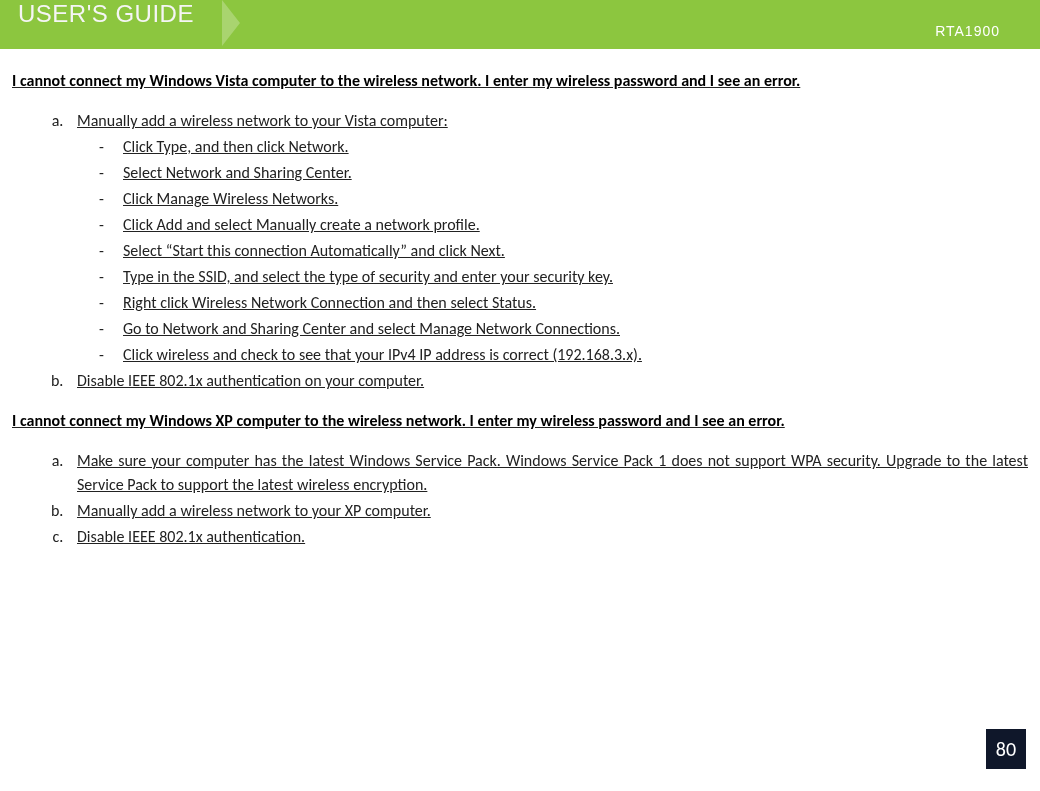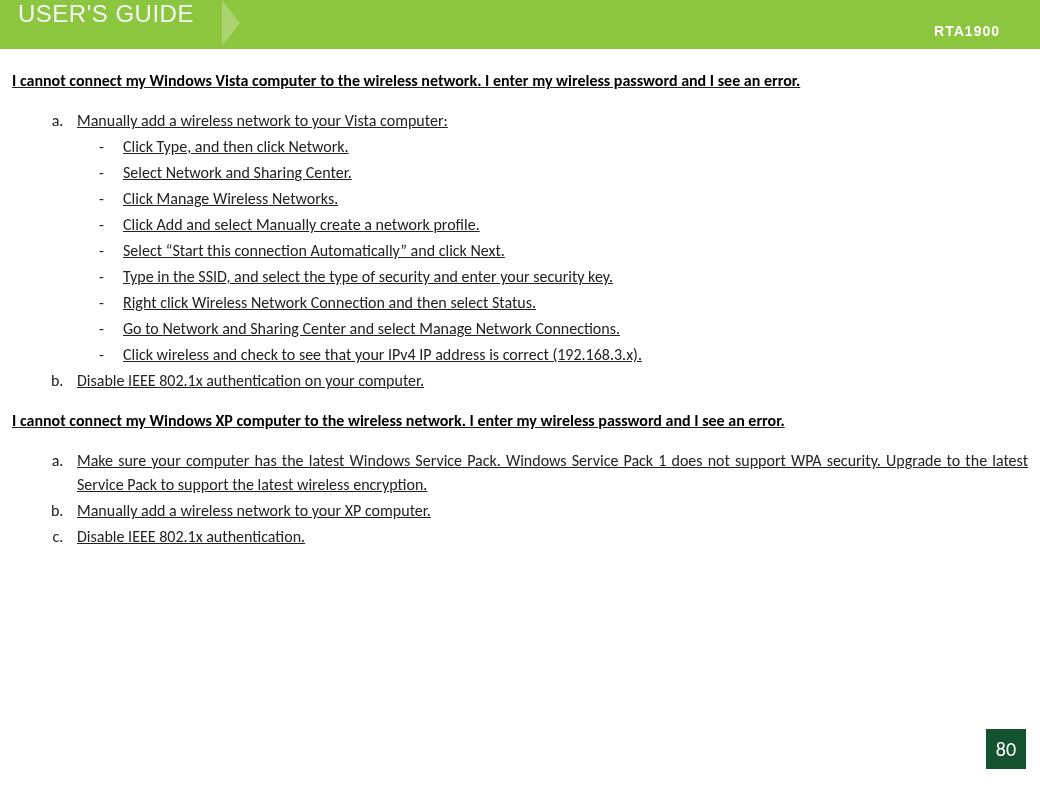--- a/index.html
+++ b/index.html
@@ -37,21 +37,21 @@
     font-weight: 400;
   }
   .header-chevron {
     width:0; height:0;
     border-top: 23px solid transparent;
     border-bottom: 23px solid transparent;
     border-left: 18px solid rgba(255,255,255,0.25);
   }
   .header-model {
     color:#fff;
-    font-weight:bold;
+    font-weight:normal;
     font-size:14px;
     letter-spacing:1px;
     padding-right: 40px;
     font-family: Arial, sans-serif;
     margin-top: 16px;
   }
   .header-underline {
     height:3px;
     background:#8cc63f;
     width:100%;
@@ -92,21 +92,21 @@
     content: "-";
     position:absolute;
     left:0;
   }
   .page-badge {
     position:absolute;
     bottom: 22px;
     right: 14px;
     width: 40px;
     height: 40px;
-    background:#14532d;
+    background:#0f172a;
     color:#fff;
     display:flex;
     align-items:center;
     justify-content:center;
     font-size: 20px;
   }
 </style>
 </head>
 <body>
 

